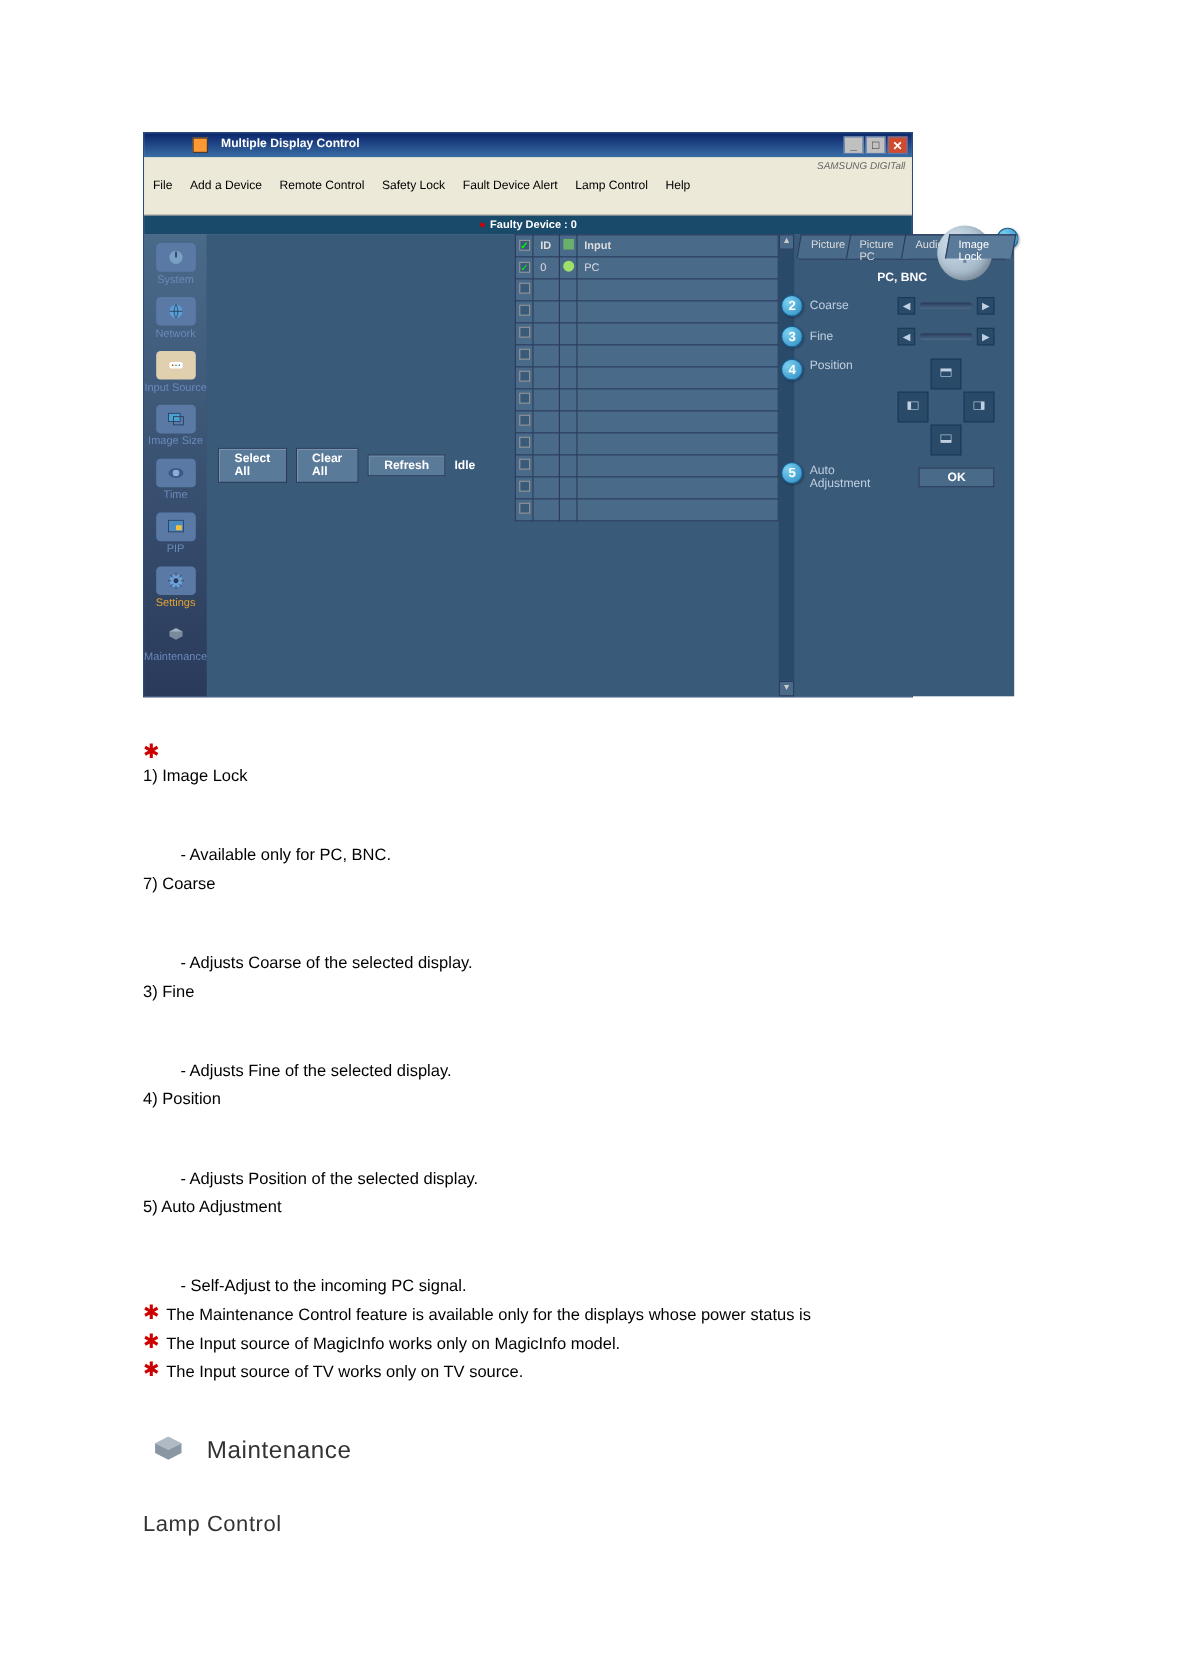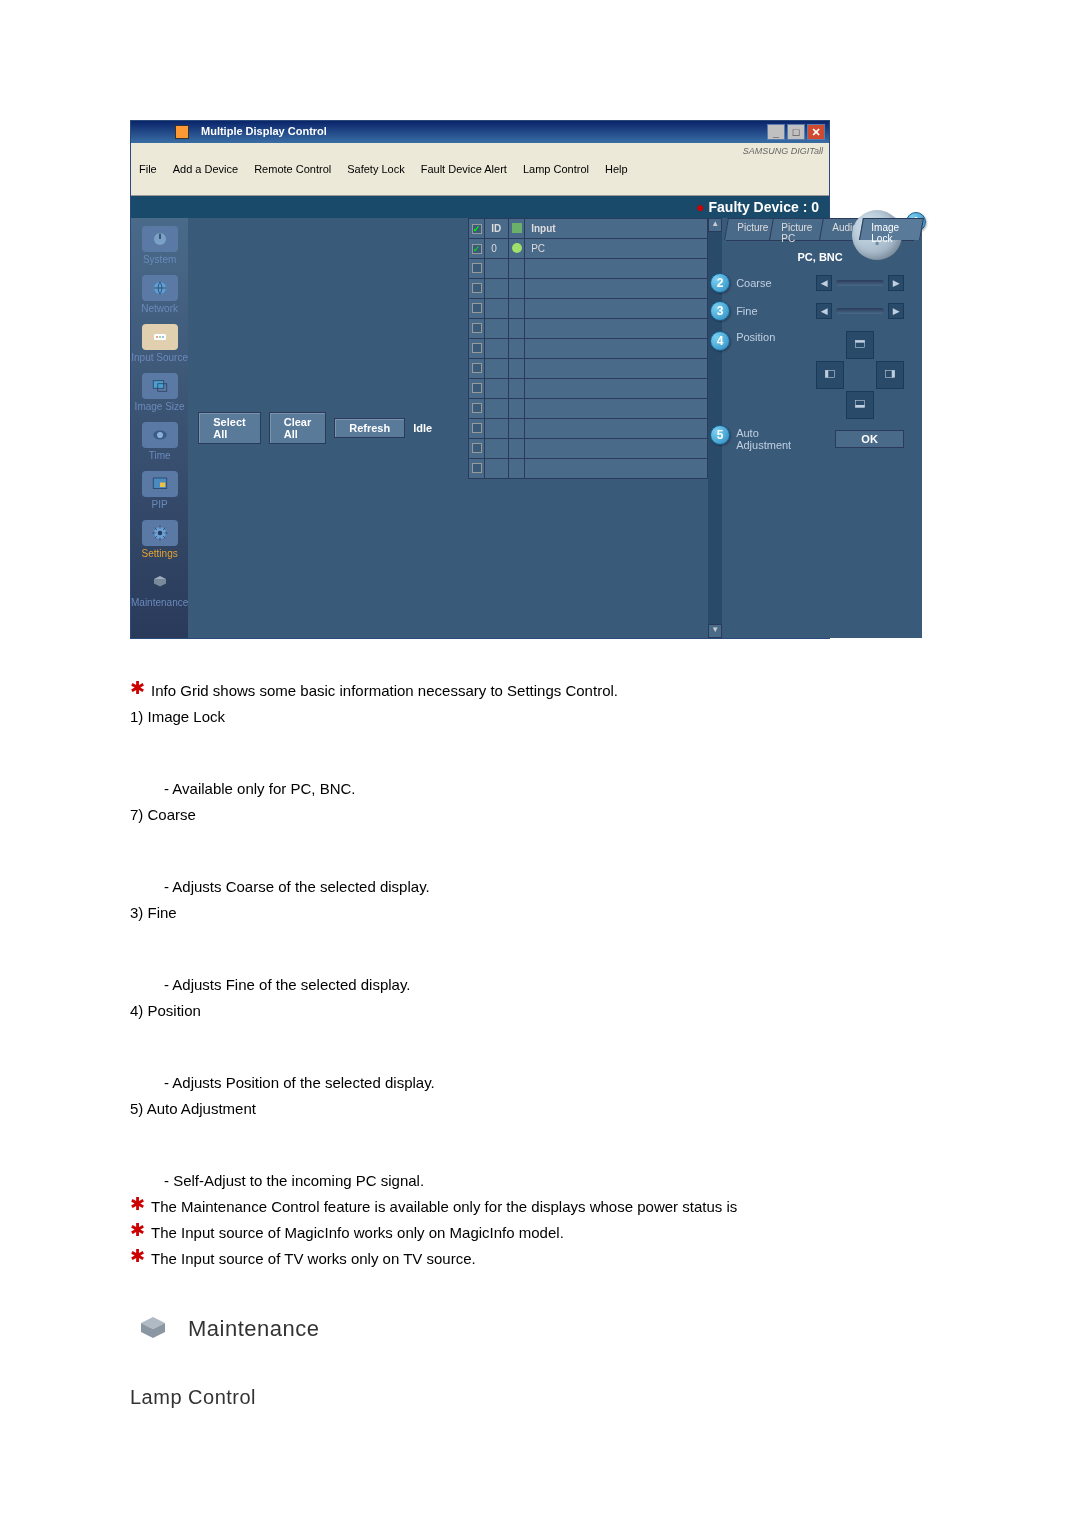--- a/index.html
+++ b/index.html
@@ -7,21 +7,21 @@
   .app-window { width: 700px; border: 1px solid #2a4a7a; background: #d6d6d6; margin-bottom: 40px; }
   .titlebar { background: linear-gradient(#0a246a, #3a6ea5); color: #fff; display: flex; align-items: center; justify-content: space-between; padding: 3px 4px; font-size: 11px; font-weight: bold; }
   .titlebar-left { display: flex; align-items: flex-start; gap: 12px; padding-left: 40px; }
   .titlebar-icon { width: 14px; height: 14px; background: #ff9933; border: 1px solid #333; }
   .winbtns { display: flex; gap: 2px; }
   .winbtn { width: 18px; height: 16px; background: #c0c0c0; border: 1px solid #5a7bab; font-size: 11px; display: flex; align-items: center; justify-content: center; cursor: pointer; font-weight: bold; color: #333; }
   .winbtn.close { background: #d04a30; color: #fff; }
   .menubar { background: #ece9d8; display: flex; font-size: 11px; border-bottom: 1px solid #999; }
   .menuitem { padding: 20px 8px; cursor: pointer; }
   .menubar-brand { margin-left: auto; padding: 3px 6px; font-size: 9px; color: #666; font-style: italic; }
-  .statusbar { background: #1a4a6a; color: #fff; font-size: 14px; font-weight: bold; text-align: right; padding: 3px 10px; }
+  .statusbar { background: #1a4a6a; color: #fff; font-size: 10px; font-weight: bold; text-align: center; padding: 3px 10px; }
   .statusbar span::before { content: "●"; color: #c00; margin-right: 4px; }
   .wnd-body { display: flex; background: #354e73; min-height: 420px; }
   .sidebar { width: 92px; background: linear-gradient(#4a6a8a, #2a3a5a); padding-top: 6px; display: flex; flex-direction: column; align-items: center; gap: 2px; }
   .side-item { text-align: center; color: #6a8abb; font-size: 10px; cursor: pointer; padding: 2px 0 6px 0; width: 100%; }
   .side-item.active { color: #e5a32f; }
   .side-icon { width: 36px; height: 26px; margin: 0 auto 2px auto; background: #5a7aa5; border-radius: 4px; display: flex; align-items: center; justify-content: center; }
   .side-icon svg { width: 24px; height: 18px; }
   .main { flex: 1; background: #3a5a7a; display: flex; flex-direction: row; }
   .toolbar-row { display: flex; align-items: center; gap: 8px; padding: 6px 10px; }
   .tbtn { background: #5a7a9a; border: 1px solid #2a3a5a; color: #fff; font-size: 11px; font-weight: bold; padding: 3px 14px; box-shadow: inset 1px 1px 0 rgba(255,255,255,.2); cursor: pointer; }
@@ -365,21 +365,20 @@
       <div class="bottom-strip">
         <div class="big-disc">!</div>
       </div>
     </div>
   </div>
 </div>
 
 <div class="doc-list">
   <div class="star-line">
     <span class="red-star">✱</span>
-    <span>Info Grid shows some basic information necessary to Settings Control.</span>
   </div>
   <div id="doc-items">
       <div class="num-item">1) Image Lock</div>
       <div class="sub-item">- Available only for PC, BNC.</div>
       <div class="num-item">7) Coarse</div>
       <div class="sub-item">- Adjusts Coarse of the selected display.</div>
       <div class="num-item">3) Fine</div>
       <div class="sub-item">- Adjusts Fine of the selected display.</div>
       <div class="num-item">4) Position</div>
       <div class="sub-item">- Adjusts Position of the selected display.</div>

